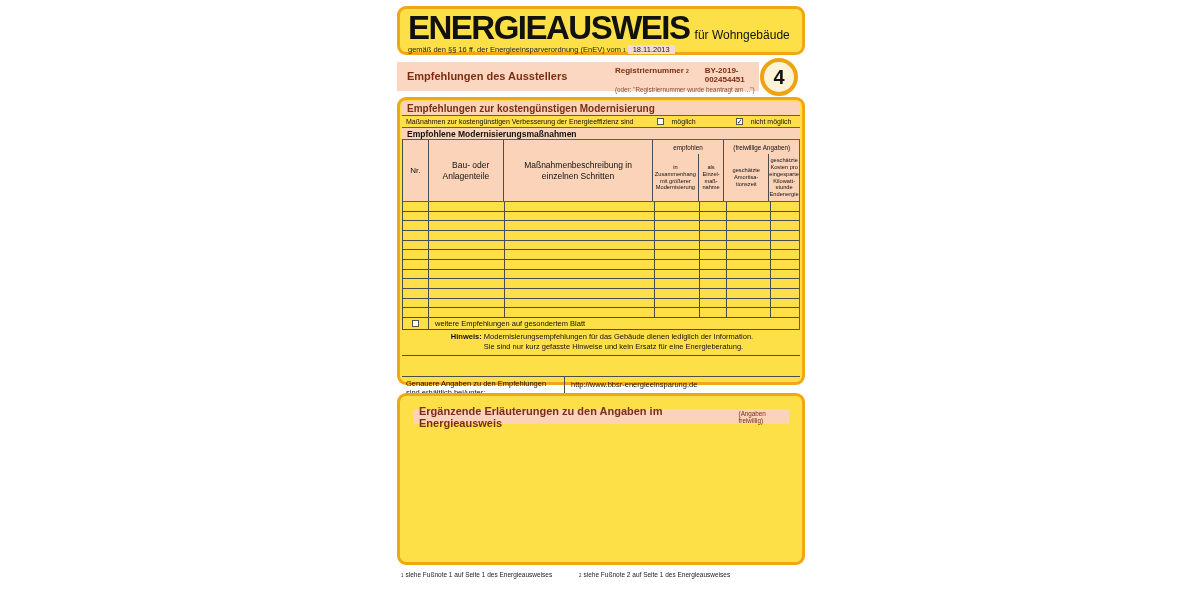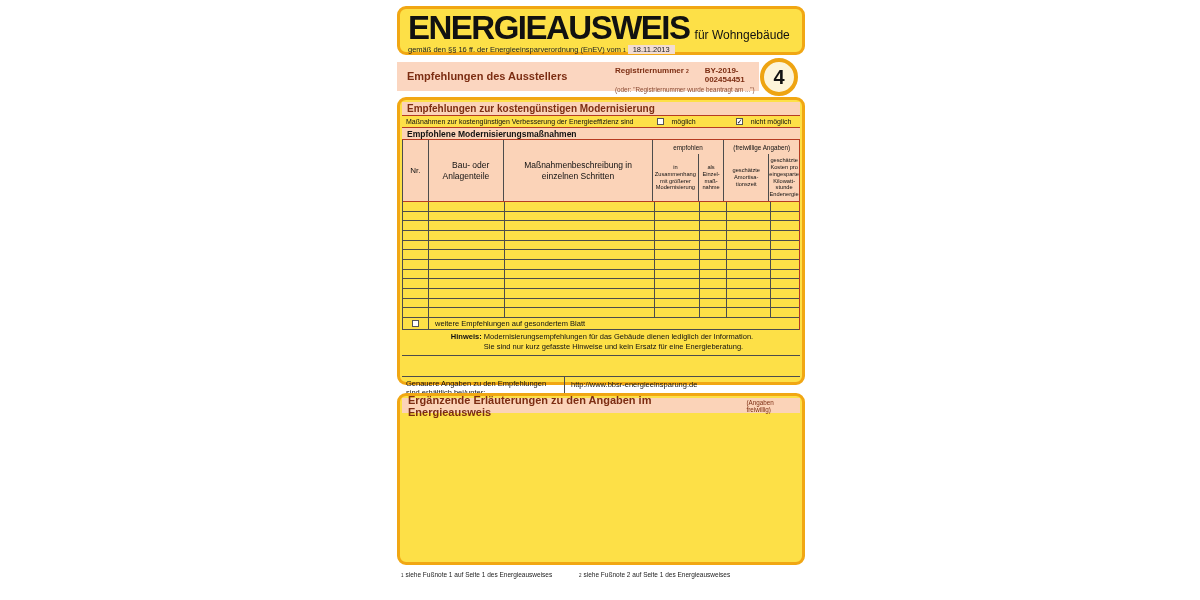--- a/index.html
+++ b/index.html
@@ -80,21 +80,21 @@
   .hinweis { display:flex; padding:2px 2px 3px 4px; border-bottom:1px solid #4c4c4c; font-size:7.5px;justify-content:center; }
   .hlabel { width:33px; font-weight:bold; flex:none; }
   .htext { white-space:pre-line; line-height:1.3; }
 
   .details { margin-top:20px; height:23px; border-top:1px solid #4c4c4c; border-bottom:1px solid #4c4c4c;
     display:grid; grid-template-columns:162px 1fr; font-size:7.5px; }
   .dleft { padding:2px 4px; white-space:pre-line; line-height:1.3; }
   .dright { border-left:1px solid #4c4c4c; padding:3px 6px 0 6px; }
 
   
-  #box4 { top:393px; height:172px; padding:2px; }
+  #box4 { top:393px; height:172px; padding:13px; }
   .bar4 { height:15px; background:#fbd3b8; display:flex; align-items:center; padding-left:6px; }
   .bar4-title { font-size:11px; font-weight:bold; color:#7c2d12; }
   .bar4-suffix { font-size:6.3px; margin-left:9px; color:#7c2d12; }
 
   
   #footnotes { position:absolute; left:401px; top:571px; width:404px; height:12px; font-size:6.5px; color:#222; }
   .fn { position:absolute; top:0; display:flex; align-items:baseline; }
   .fn sup { font-size:4.5px; margin-right:2px; }
   .fn1 { left:0; } .fn2 { left:178px; }
 </style>

